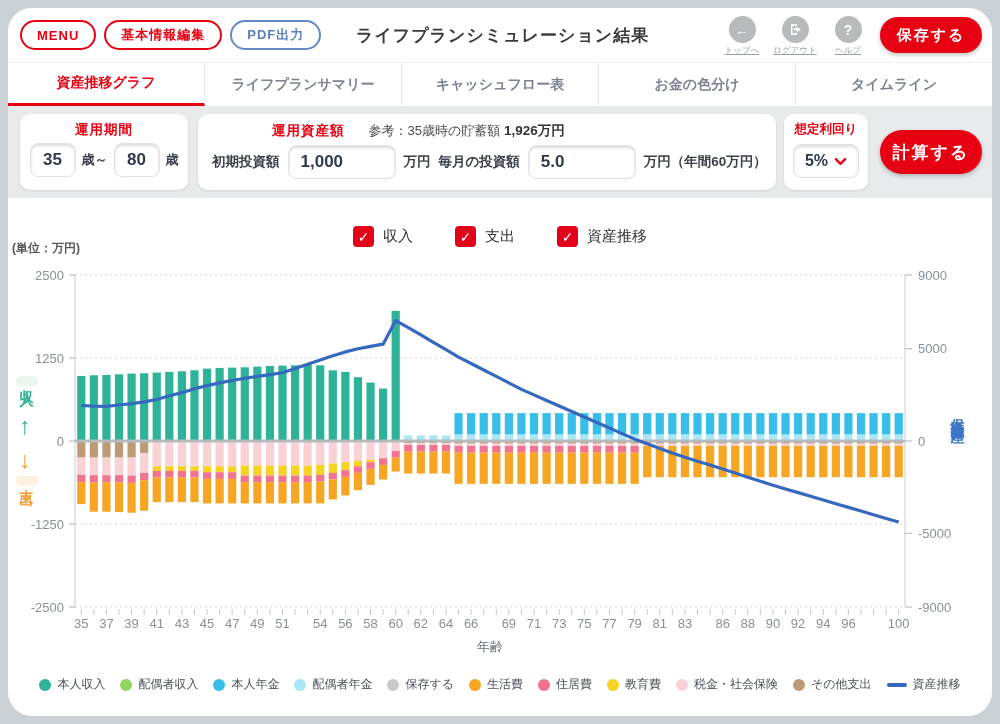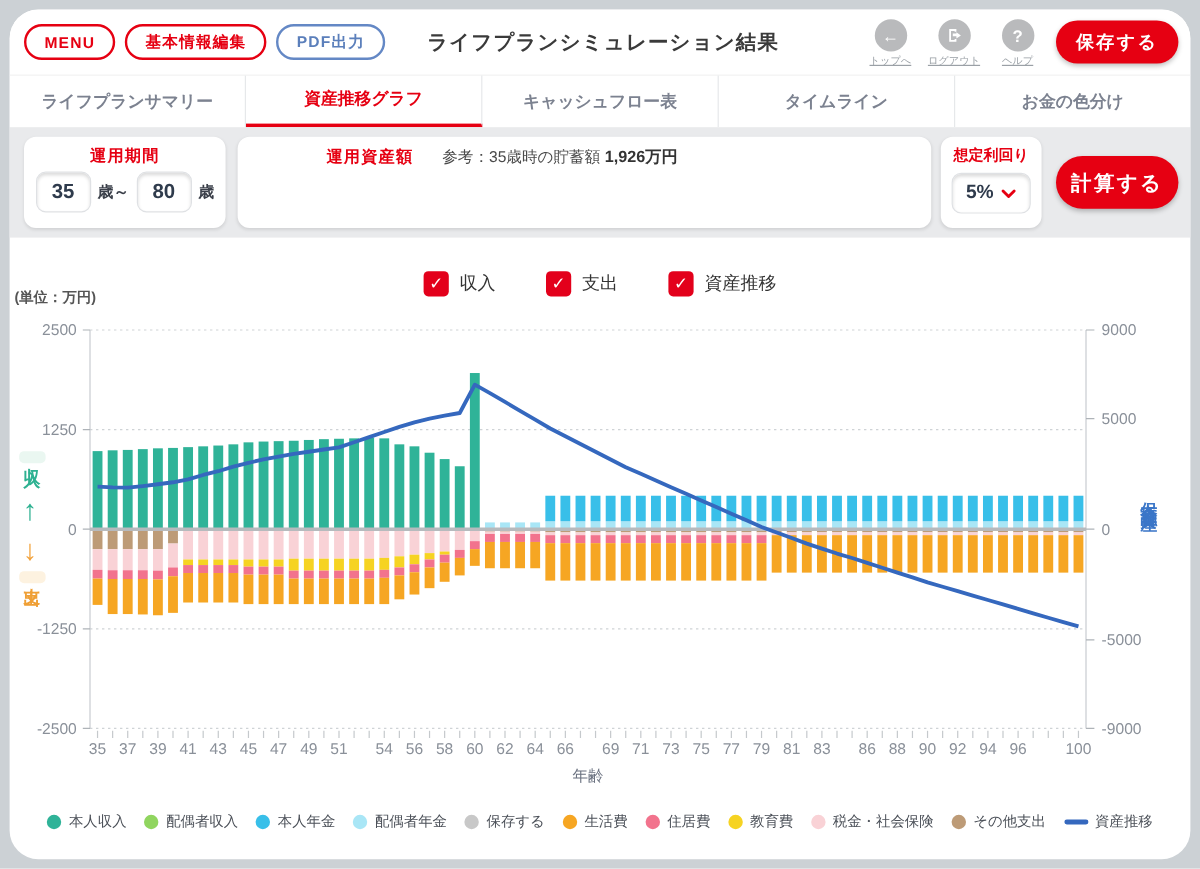--- a/index.html
+++ b/index.html
@@ -127,45 +127,53 @@
         </div>
         <div class="icon-item">
           <div class="icon-circle">?</div>
           <div class="icon-label">ヘルプ</div>
         </div>
       </div>
       <button class="save-btn">保存する</button>
     </div>
 
     <div class="tabbar">
+      <div class="tab active">資産推移グラフ</div>
       <div class="tab">ライフプランサマリー</div>
-      <div class="tab active">資産推移グラフ</div>
       <div class="tab">キャッシュフロー表</div>
+      <div class="tab">お金の色分け</div>
       <div class="tab">タイムライン</div>
-      <div class="tab">お金の色分け</div>
     </div>
 
     <div class="controls">
       <div class="ctl-card card-period">
         <div class="ctl-label">運用期間</div>
         <div class="period-row">
           <input class="ctl-input" value="35" style="">
           <span class="unit-txt">歳～</span>
           <input class="ctl-input" value="80" style="">
           <span class="unit-txt">歳</span>
         </div>
       </div>
 
       <div class="ctl-card card-asset">
         <div class="asset-row1">
           <span class="ctl-label">運用資産額</span>
           <span class="ref-text">
             <span>参考：35歳時の貯蓄額</span>
             <b>1,926万円</b>
           </span>
+        </div>
+        <div class="asset-row2">
+          <span class="field-label">初期投資額</span>
+          <input class="ctl-input" value="1,000" style="">
+          <span class="field-label">万円</span>
+          <span class="field-label">毎月の投資額</span>
+          <input class="ctl-input" value="5.0" style="">
+          <span class="field-label">万円（年間60万円）</span>
         </div>
       </div>
 
       <div class="ctl-card card-yield">
         <div class="ctl-label">想定利回り</div>
         <div class="yield-select">
           <span>5%</span>
           <svg width="13" height="9" viewBox="0 0 14 9">
             <path d="M2 2l5 5 5-5" stroke="#e60012" stroke-width="2.6" fill="none" stroke-linecap="round" stroke-linejoin="round"></path>
           </svg>

